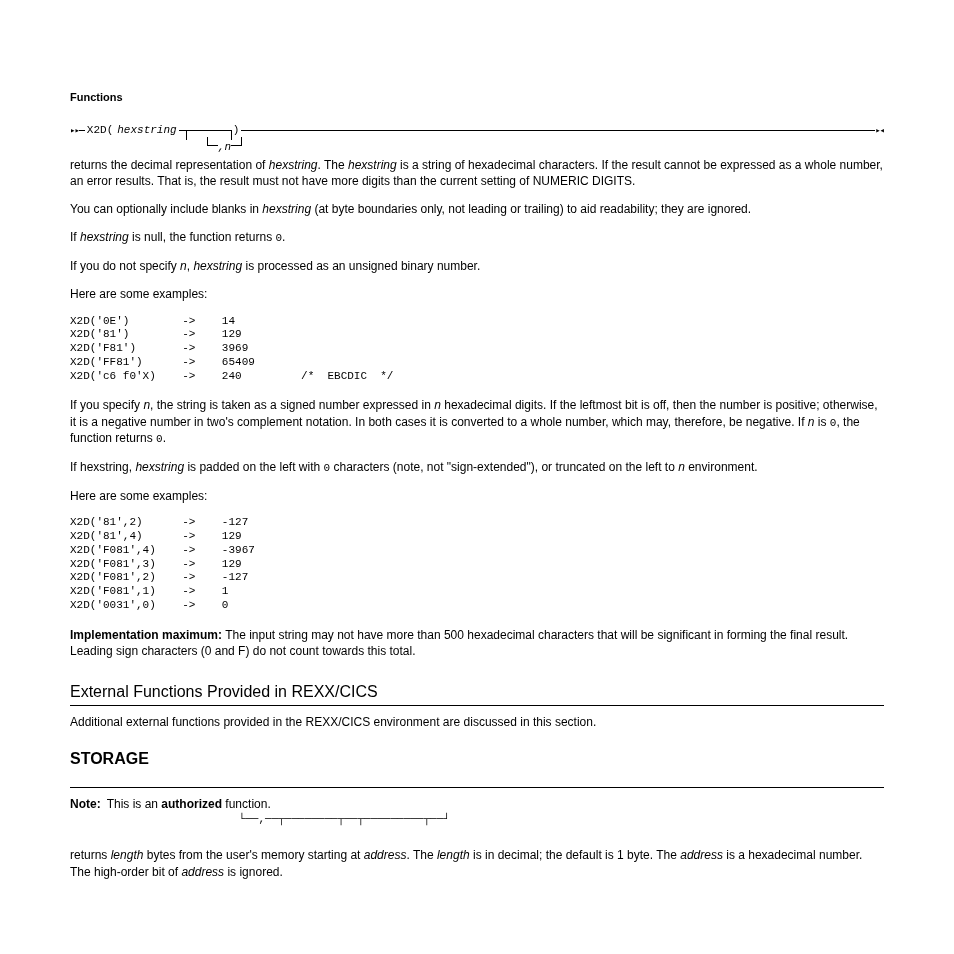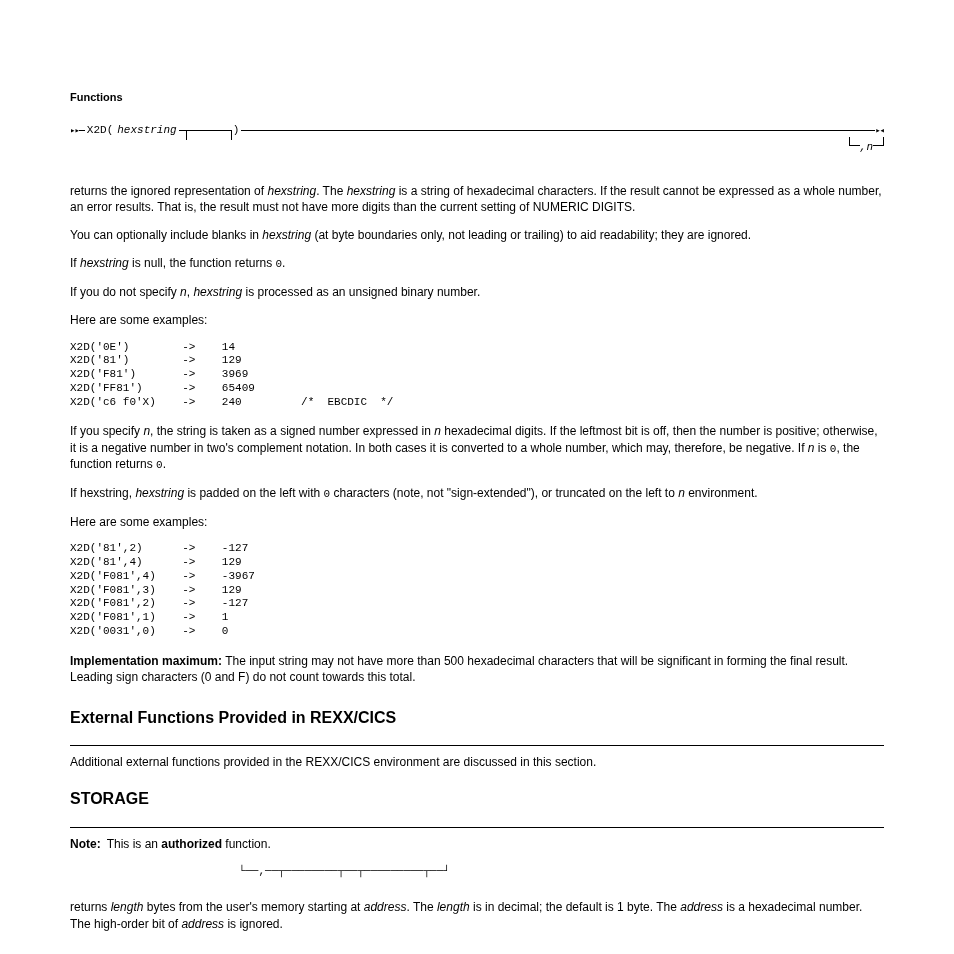--- a/index.html
+++ b/index.html
@@ -14,24 +14,23 @@
     line-height: 1.35;
   }
   .header-title {
     font-weight: bold;
     font-size: 11px;
     margin-bottom: 18px;
   }
   .syntax-diagram {
     font-family: "Courier New", monospace;
     font-size: 11px;
-    margin-bottom: 26px;
+    margin-bottom: 0;
     position: relative;
     height: 34px;
-    text-align: right;
   }
   .syntax-line1 {
     display: flex;
     align-items: center;
     height: 16px;
   }
   .syntax-line1 .arrow-start::before { content: "▸▸"; font-size: 9px; letter-spacing: -1px;}
   .syntax-line1 .arrow-end::after { content: "▸◂"; font-size: 9px; letter-spacing: -1px;}
   .syntax-rule {
     border-top: 1px solid #000;
@@ -47,35 +46,35 @@
   }
   .italic { font-style: italic; }
   pre.example {
     font-family: "Courier New", monospace;
     font-size: 11px;
     margin: 4px 0 14px 0;
     line-height: 1.25;
   }
   h2.section {
     font-size: 16px;
-    font-weight: bold;
+    font-weight: normal;
     border-bottom: 1px solid #000;
-    padding-bottom: 16px;
+    padding-bottom: 2px;
     margin: 22px 0 8px 0;
   }
   h2.sub {
     font-size: 16px;
     font-weight: bold;
     border-bottom: 1px solid #000;
     padding-bottom: 18px;
     margin: 18px 0 8px 0;
   }
   .note-row {
     display: flex;
-    margin-bottom: 12px;
+    margin-bottom: 0;
   }
   .note-row .label { font-weight: bold; margin-right: 6px; }
   .storage-diagram {
     font-family:"Courier New",monospace;
     font-size:11px;
     margin-left:30px;
     margin-bottom:20px;
   }
   .sd-row { white-space:pre; }
 </style>
@@ -98,21 +97,21 @@
     <span class="syntax-text">)</span>
     <span class="syntax-rule fill"></span>
     <span class="arrow-end"></span>
   </div>
   <div style="font-family:'Courier New',monospace;font-size:11px;margin-left:137px;margin-top:-2px;">
     <span style="display:inline-block;border-left:1px solid #000;border-bottom:1px solid #000;width:10px;height:8px;vertical-align:top;"></span><span class="italic" style="position:relative;top:3px;">,n</span><span style="display:inline-block;border-right:1px solid #000;border-bottom:1px solid #000;width:10px;height:8px;vertical-align:top;"></span>
   </div>
 </div>
 
 <p>
-  <span>returns the ignored representation of </span><span class="italic">hexstring</span><span>. The </span><span class="italic">hexstring</span><span> is a string of hexadecimal characters. If the result cannot be expressed as a whole number, an error results. That is, the result must not have more digits than the current setting of NUMERIC DIGITS.</span>
+  <span>returns the decimal representation of </span><span class="italic">hexstring</span><span>. The </span><span class="italic">hexstring</span><span> is a string of hexadecimal characters. If the result cannot be expressed as a whole number, an error results. That is, the result must not have more digits than the current setting of NUMERIC DIGITS.</span>
 </p>
 
 <p>
   <span>You can optionally include blanks in </span><span class="italic">hexstring</span><span> (at byte boundaries only, not leading or trailing) to aid readability; they are ignored.</span>
 </p>
 
 <p>
   <span>If </span><span class="italic">hexstring</span><span> is null, the function returns </span><span class="mono">0</span><span>.</span>
 </p>
 

